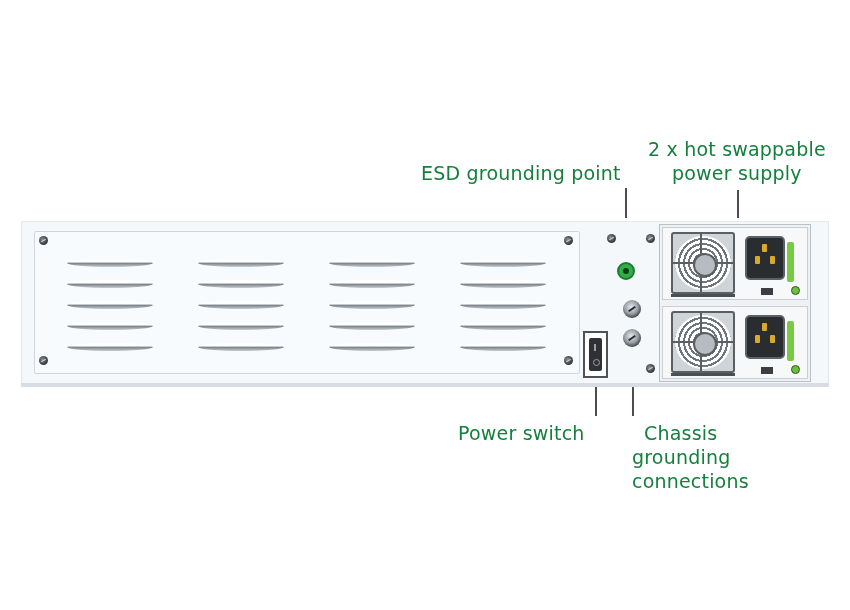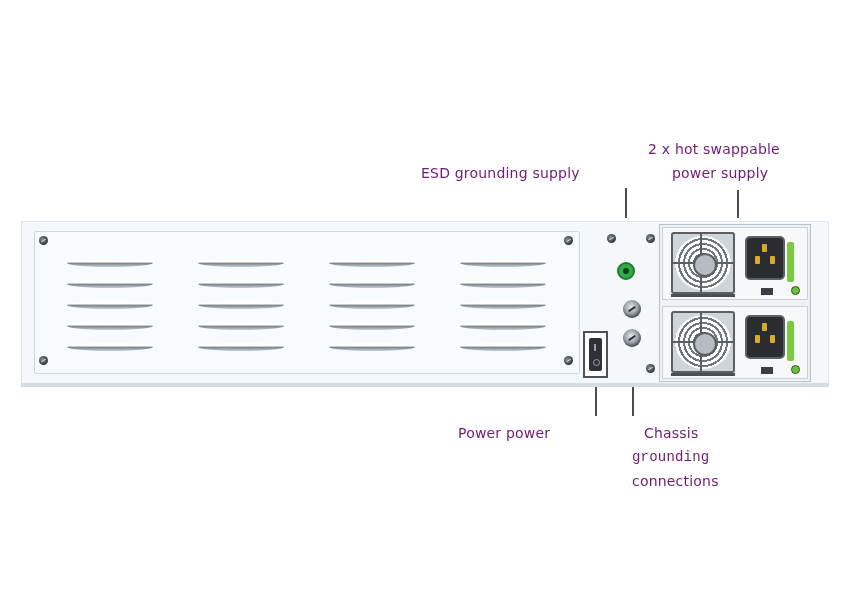--- a/index.html
+++ b/index.html
@@ -1,19 +1,19 @@
 <!DOCTYPE html>
 <html><head>
 <meta charset="utf-8">
 <style>
   html, body { margin:0; padding:0; background:#ffffff; }
   body { width:850px; height:610px; position:relative; overflow:hidden;
          font-family:"DejaVu Sans","Liberation Sans",sans-serif; }
   .abs { position:absolute; }
-  .label { position:absolute; color:#701a75; font-size:14px; line-height:24px; letter-spacing:0.2px; white-space:nowrap; }
+  .label { position:absolute; color:#15803d; font-size:19px; line-height:24px; letter-spacing:0.2px; white-space:nowrap; }
   .leader { position:absolute; background:#4a4e54; width:2px; }
 
   
   .chassis { left:21px; top:218px; width:808px; height:168px; background:#f4f8fb;
              border:1px solid #dfe6ec; box-sizing:border-box; }
   .chassis-bottom { left:21px; top:383px; width:808px; height:4px; background:#d7dde2; }
   .chassis-lip { left:21px; top:218px; width:808px; height:3px; background:#ffffff; border-bottom:1px solid #e3e9ee; }
 
   .vent-panel { left:34px; top:231px; width:546px; height:143px; background:#f8fbfd;
                 border:1px solid #cfd7de; box-sizing:border-box; border-radius:2px; }
@@ -51,24 +51,24 @@
   .psu-led { position:absolute; left:128px; top:58px; width:7px; height:7px; border-radius:50%; background:#6bbf3e; border:1px solid #2f5d1a; }
   .psu-latch { position:absolute; left:98px; top:60px; width:12px; height:7px; background:#3a3e42; }
   .psu-rail { position:absolute; left:8px; top:66px; width:64px; height:3px; background:#4a4f54; }
   .ear { left:810px; top:238px; width:16px; height:140px; background:#f4f8fb; border-left:1px solid #b9c0c6; }
 </style>
 </head>
 <body>
 
 <div class="label" style="left:648px; top:137px;">2 x hot swappable</div>
 <div class="label" style="left:672px; top:161px;">power supply</div>
-<div class="label" style="left:421px; top:161px;">ESD grounding supply</div>
-<div class="label" style="left:458px; top:421px;">Power power</div>
+<div class="label" style="left:421px; top:161px;">ESD grounding point</div>
+<div class="label" style="left:458px; top:421px;">Power switch</div>
 <div class="label" style="left:644px; top:421px;">Chassis</div>
-<div class="label" style="left:632px; top:445px;font-family:Liberation Mono, monospace;">grounding</div>
+<div class="label" style="left:632px; top:445px;">grounding</div>
 <div class="label" style="left:632px; top:469px;">connections</div>
 
 <div class="leader" style="left:737px; top:190px; height:32px;"></div>
 <div class="leader" style="left:625px; top:188px; height:70px;"></div>
 <div class="leader" style="left:595px; top:380px; height:36px;"></div>
 <div class="leader" style="left:632px; top:352px; height:64px;"></div>
 
 <div class="abs chassis"></div>
 <div class="abs chassis-lip"></div>
 <div class="abs chassis-bottom"></div>

